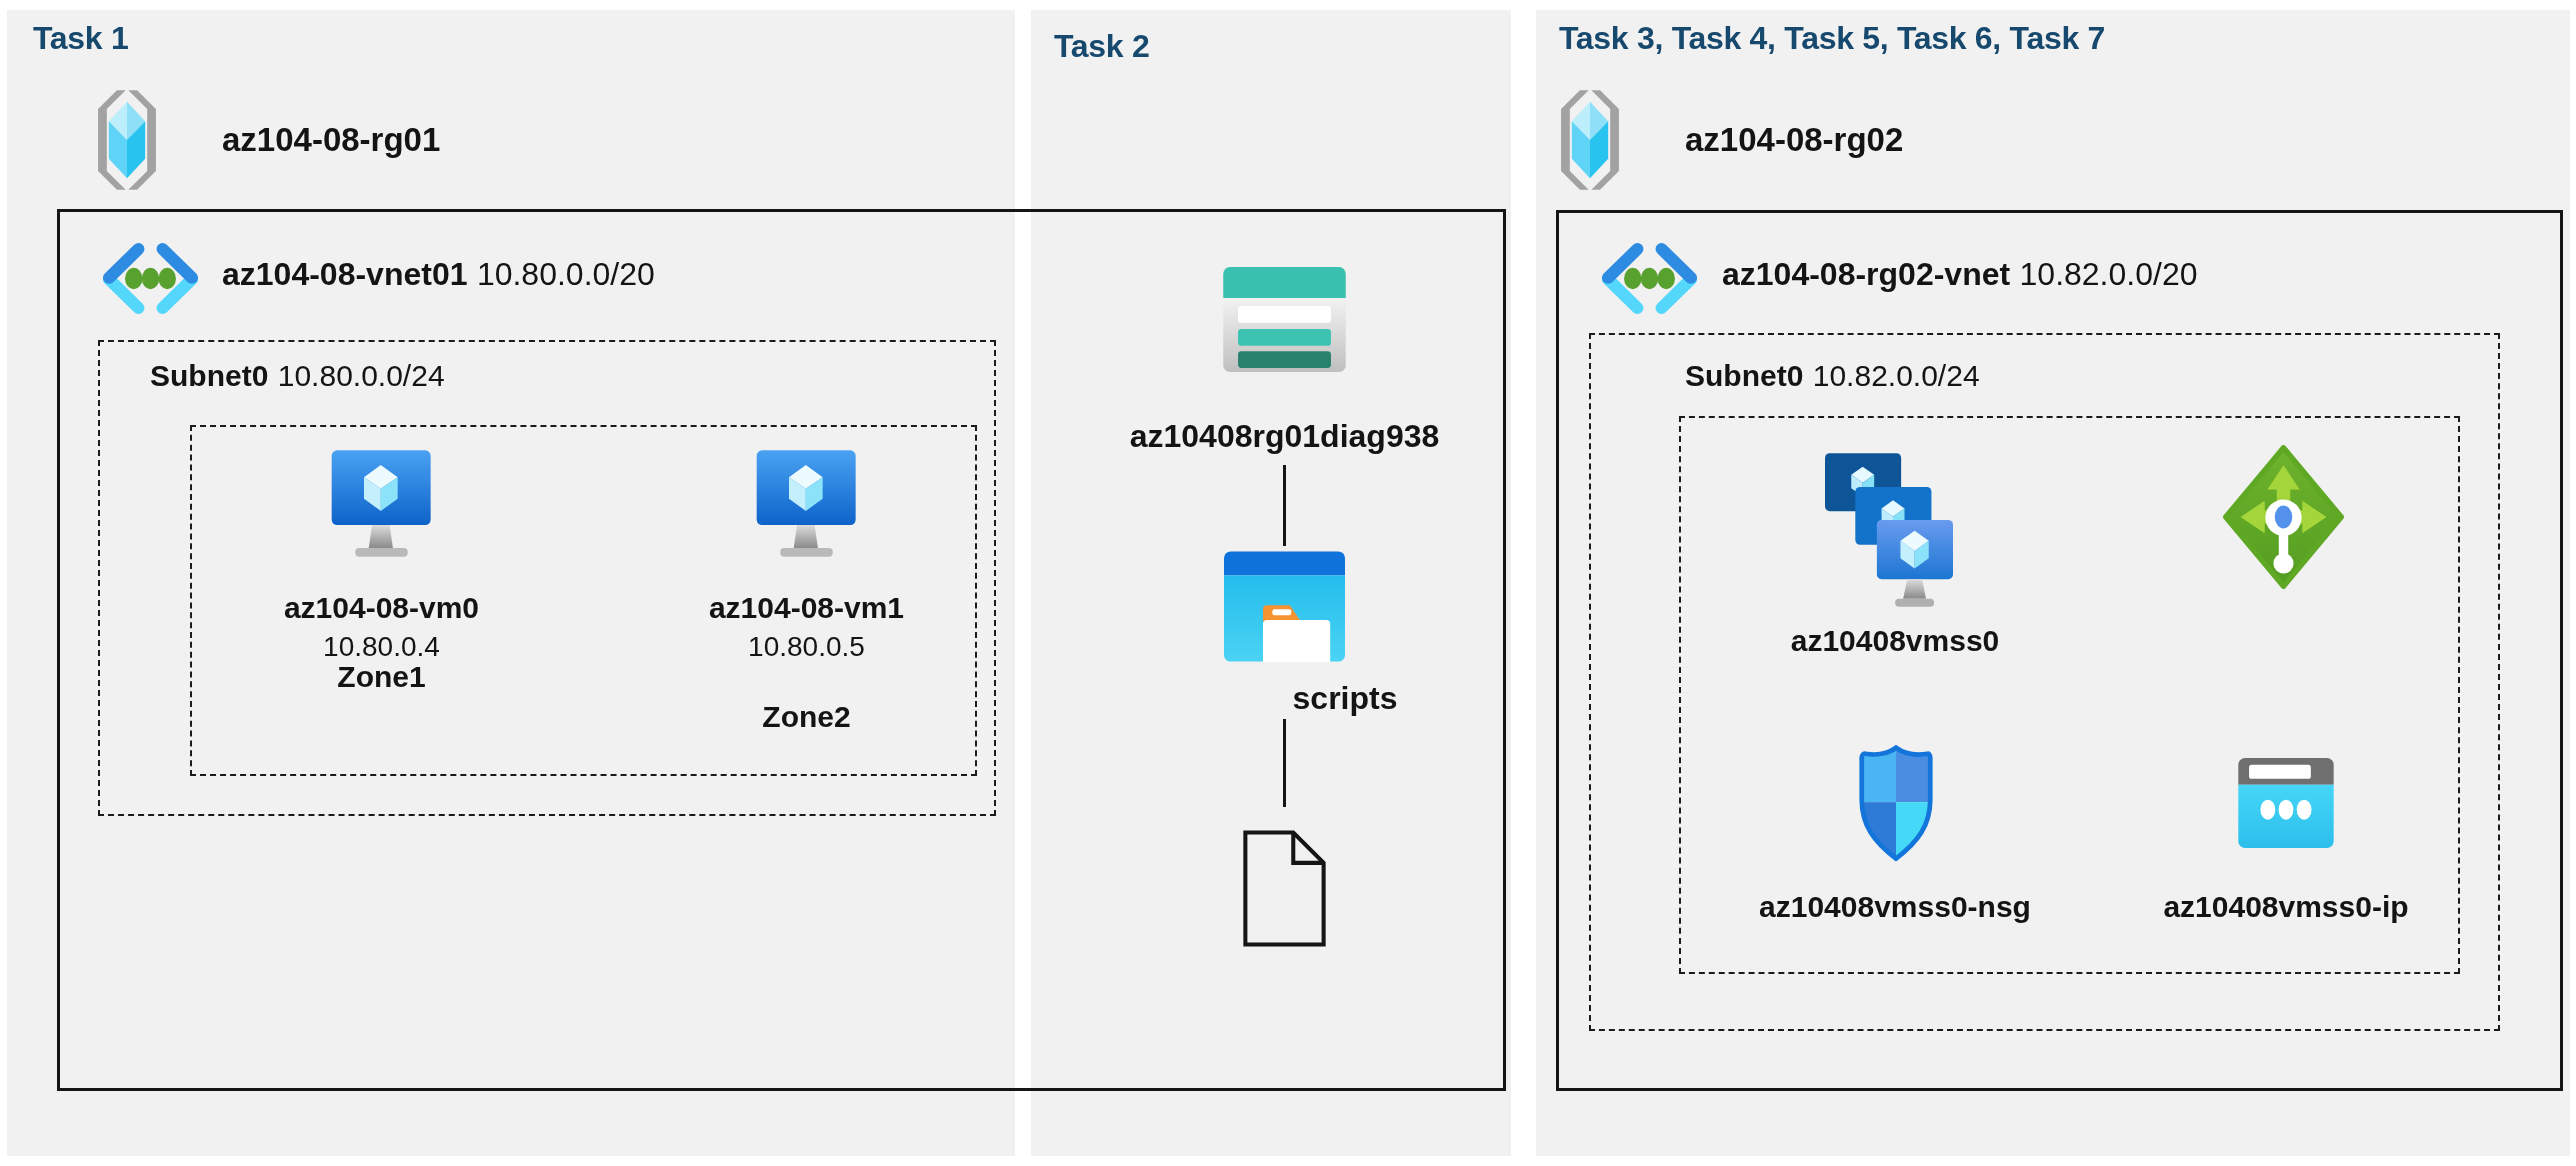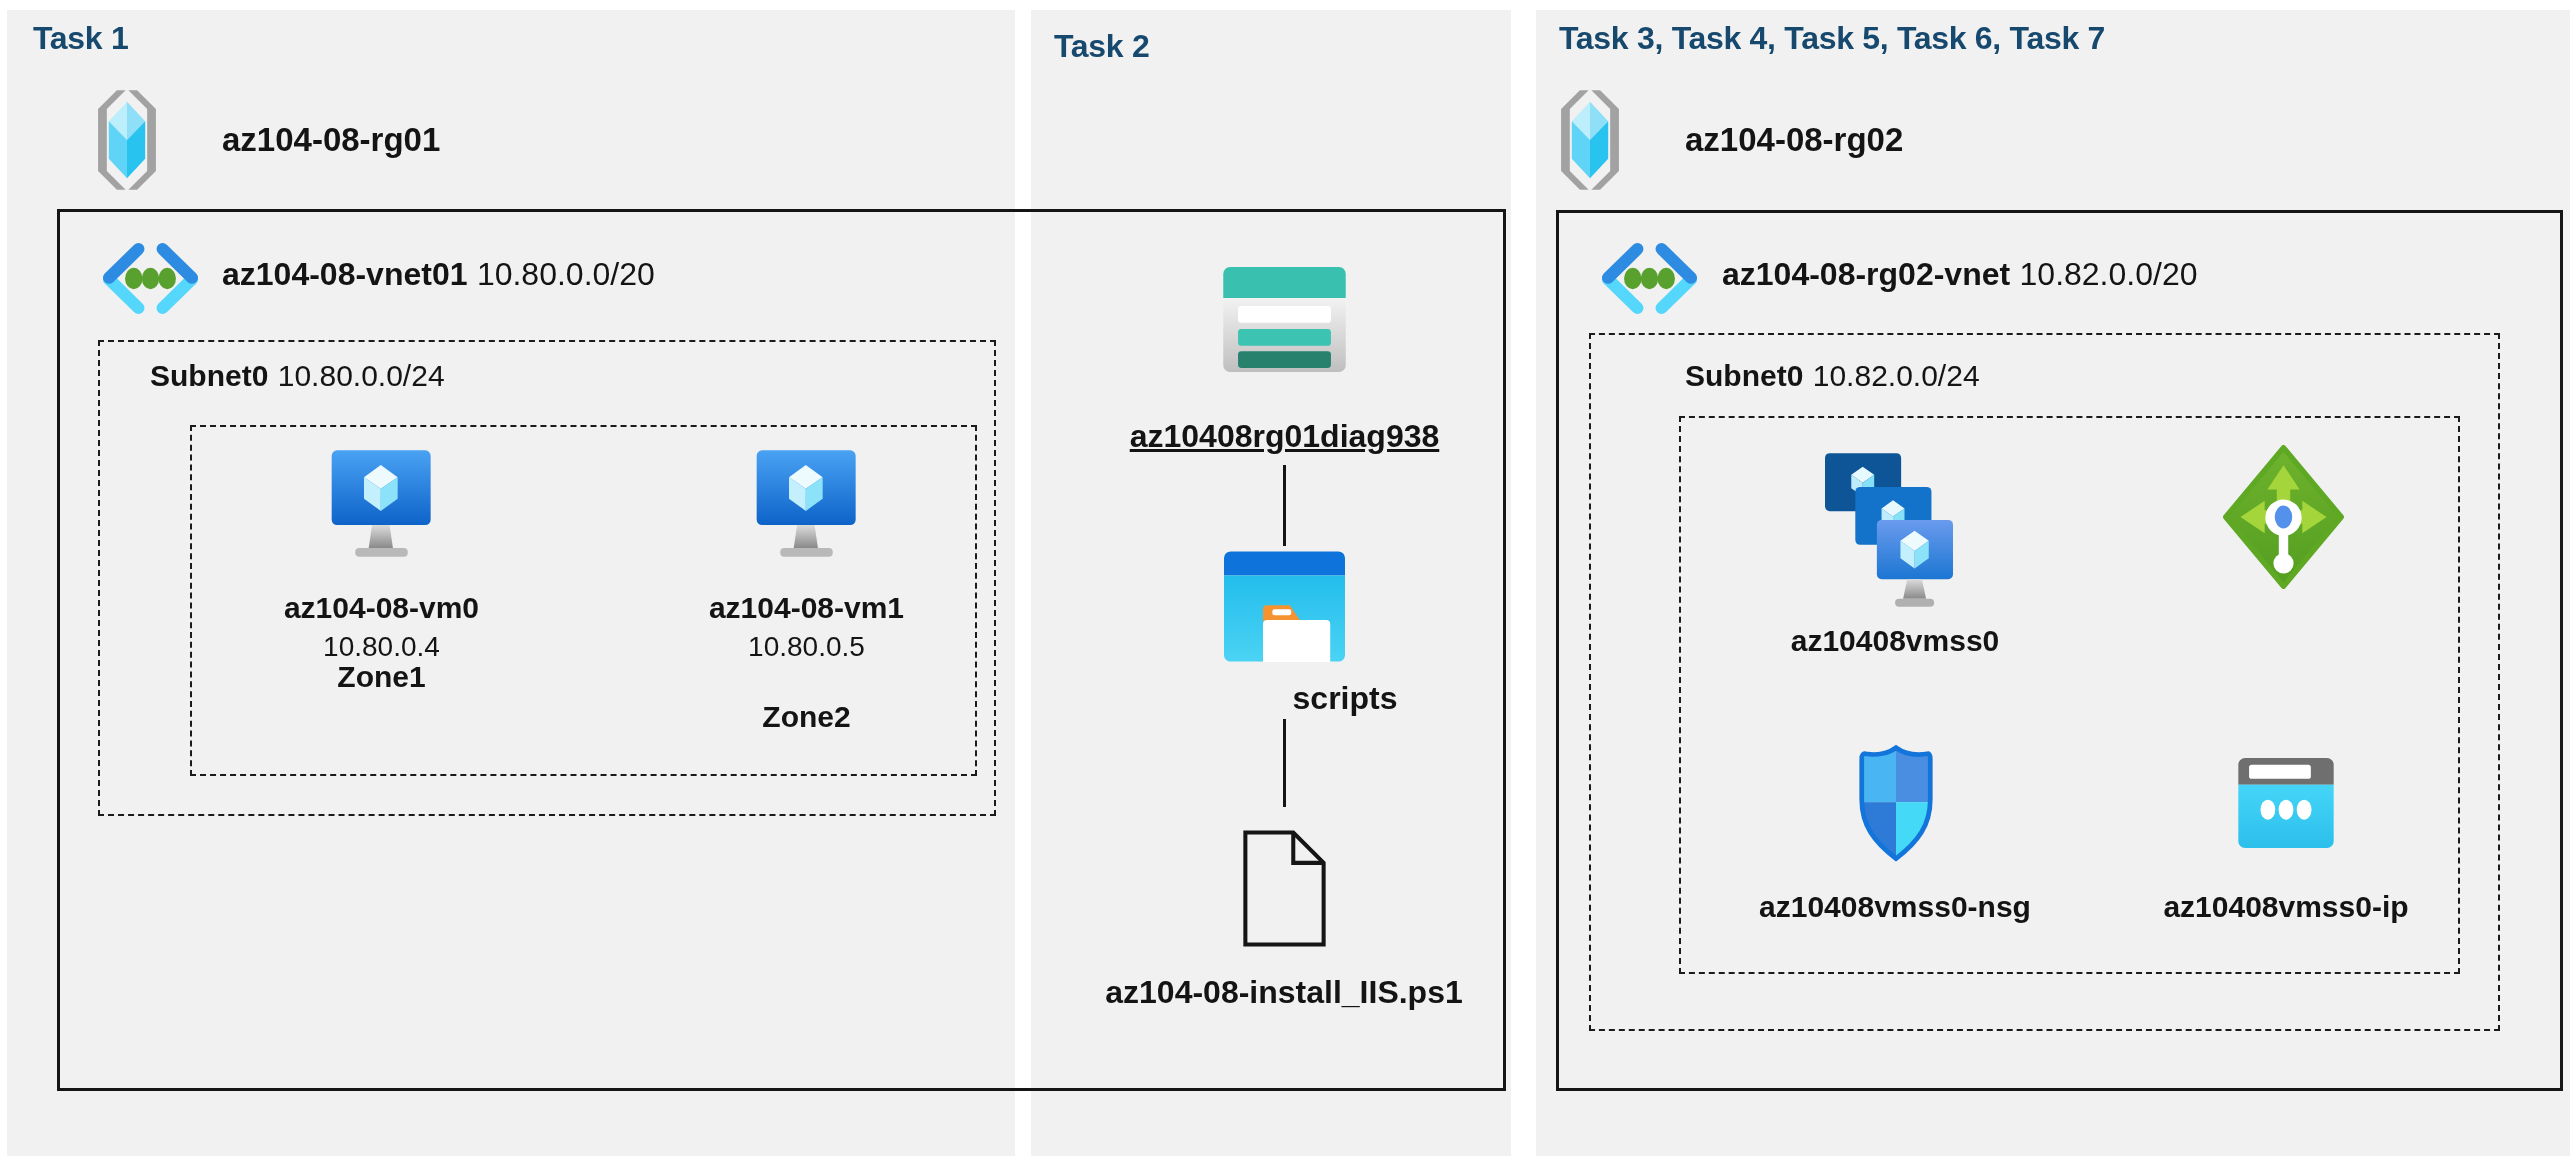--- a/index.html
+++ b/index.html
@@ -133,21 +133,21 @@
 
   <div class="abs" style="left:1223px;top:267px;">
     <svg width="123" height="105" viewBox="0 0 182 156">
       <path d="M10,0 H172 A10,10 0 0 1 182,10 V46 H0 V10 A10,10 0 0 1 10,0 Z" fill="#3ac0ae"></path>
       <path d="M0,46 H182 V146 A10,10 0 0 1 172,156 H10 A10,10 0 0 1 0,146 Z" fill="url(#gStorage)"></path>
       <rect x="22" y="58" width="138" height="25" rx="5" fill="#ffffff"></rect>
       <rect x="22" y="92" width="138" height="25" rx="5" fill="#3cc3b1"></rect>
       <rect x="22" y="125" width="138" height="25" rx="5" fill="#27816d"></rect>
     </svg>
   </div>
-  <div class="lbl name-48 center" style="left:1069px;top:418px;width:431px;text-decoration:underline;">az10408rg01diag938</div>
+  <div class="lbl name-48 center" style="left:1069px;top:418px;width:431px;">az10408rg01diag938</div>
 
   <div class="vline" style="left:1283px;top:465px;height:81px;"></div>
 
   <div class="abs" style="left:1224px;top:551px;">
     <svg width="121" height="111" viewBox="0 0 180 164">
       <path d="M10,0 H170 A10,10 0 0 1 180,10 V36 H0 V10 A10,10 0 0 1 10,0 Z" fill="#0e73da"></path>
       <path d="M0,36 H180 V154 A10,10 0 0 1 170,164 H10 A10,10 0 0 1 0,154 Z" fill="url(#gFolder)"></path>
       <path d="M64,80 H98 L114,104 H58 V86 A6,6 0 0 1 64,80 Z" fill="#f59331"></path>
       <rect x="72" y="86" width="28" height="9" rx="3" fill="#ffffff"></rect>
       <rect x="58" y="102" width="100" height="80" rx="6" fill="#ffffff"></rect>
@@ -156,21 +156,20 @@
   <div class="lbl name-48 center" style="left:1210px;top:680px;width:270px;">scripts</div>
 
   <div class="vline" style="left:1283px;top:719px;height:88px;"></div>
 
   <div class="abs" style="left:1242px;top:829px;">
     <svg width="85" height="119" viewBox="0 0 126 176">
       <path d="M5,5 H76 L121,50 V171 H5 Z" fill="#f1f1f1" stroke="#151515" stroke-width="6" stroke-linejoin="miter"></path>
       <path d="M76,5 V50 H121" fill="none" stroke="#151515" stroke-width="6"></path>
     </svg>
   </div>
-  <div class="lbl name-48 center" style="left:1028px;top:974px;width:512px;">az104-08-install_IIS.ps1</div>
 
   <div class="abs" style="left:1553px;top:90px;">
     <svg width="74" height="100" viewBox="0 0 110 148">
       <polygon points="40,0 53,0 25,28 25,120 53,148 40,148 12,120 12,28" fill="#a2a2a2"></polygon>
       <polygon points="70,0 57,0 85,28 85,120 57,148 70,148 98,120 98,28" fill="#a2a2a2"></polygon>
       <polygon points="55,17 28,46 55,74" fill="#bdeefb"></polygon>
       <polygon points="55,17 82,46 55,74" fill="#8edff7"></polygon>
       <polygon points="28,46 55,74 55,131 28,102" fill="#5fd4f6"></polygon>
       <polygon points="82,46 55,74 55,131 82,102" fill="#29c3f0"></polygon>
     </svg>

